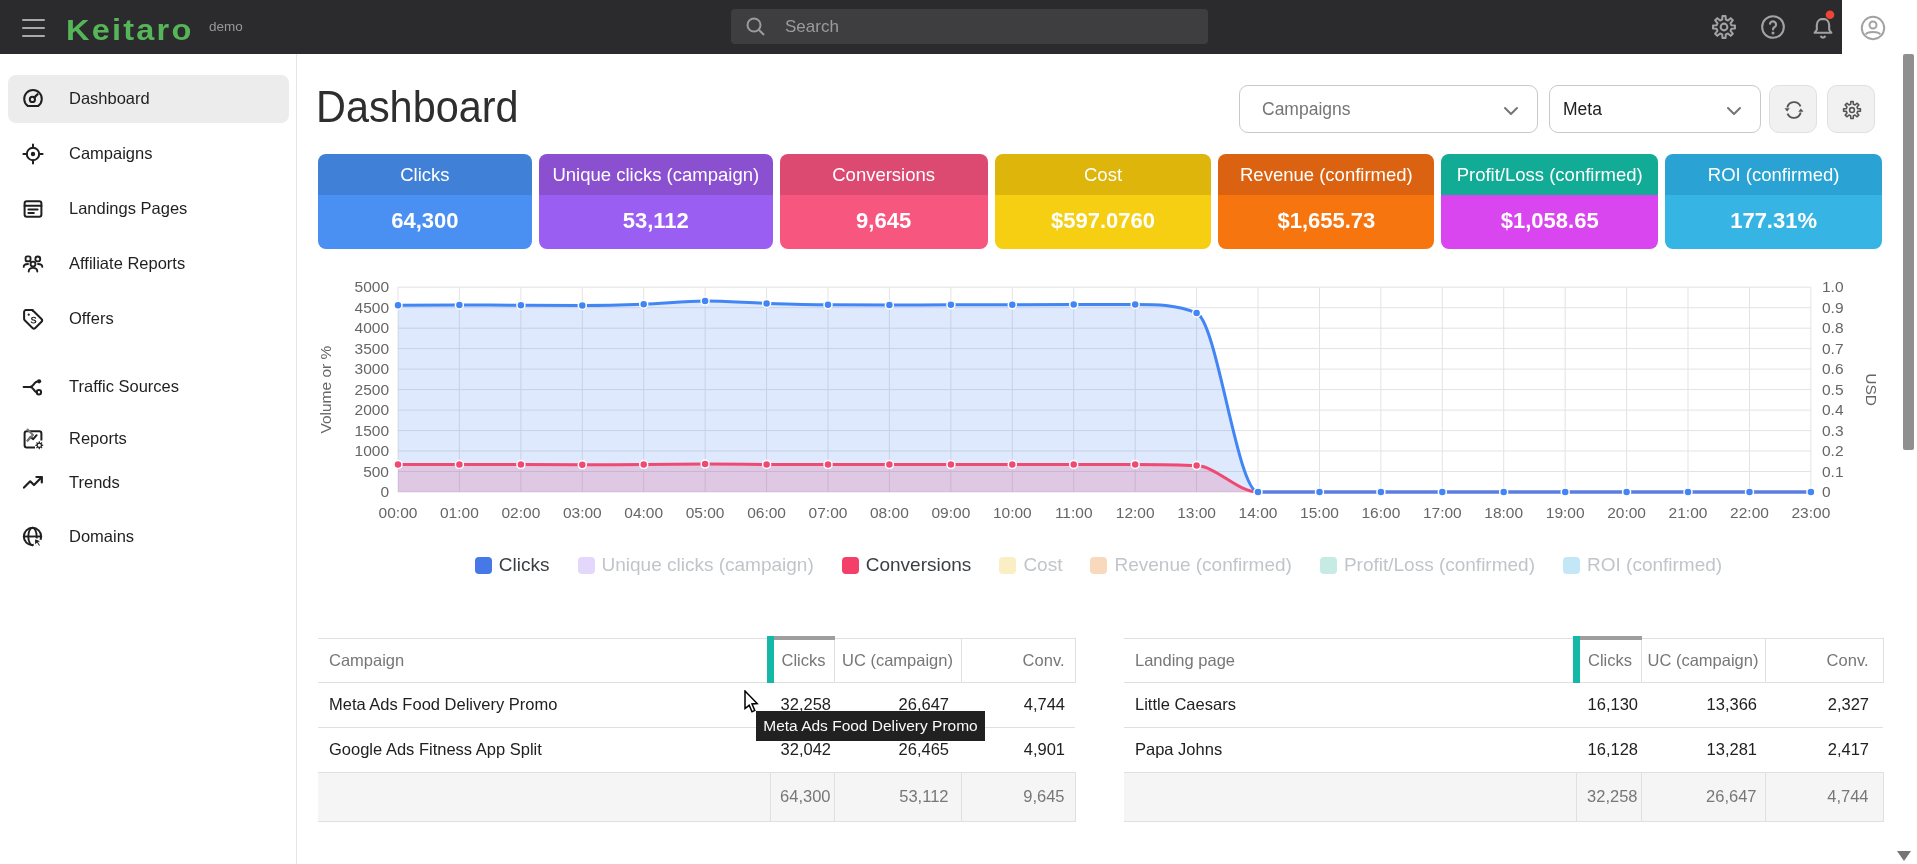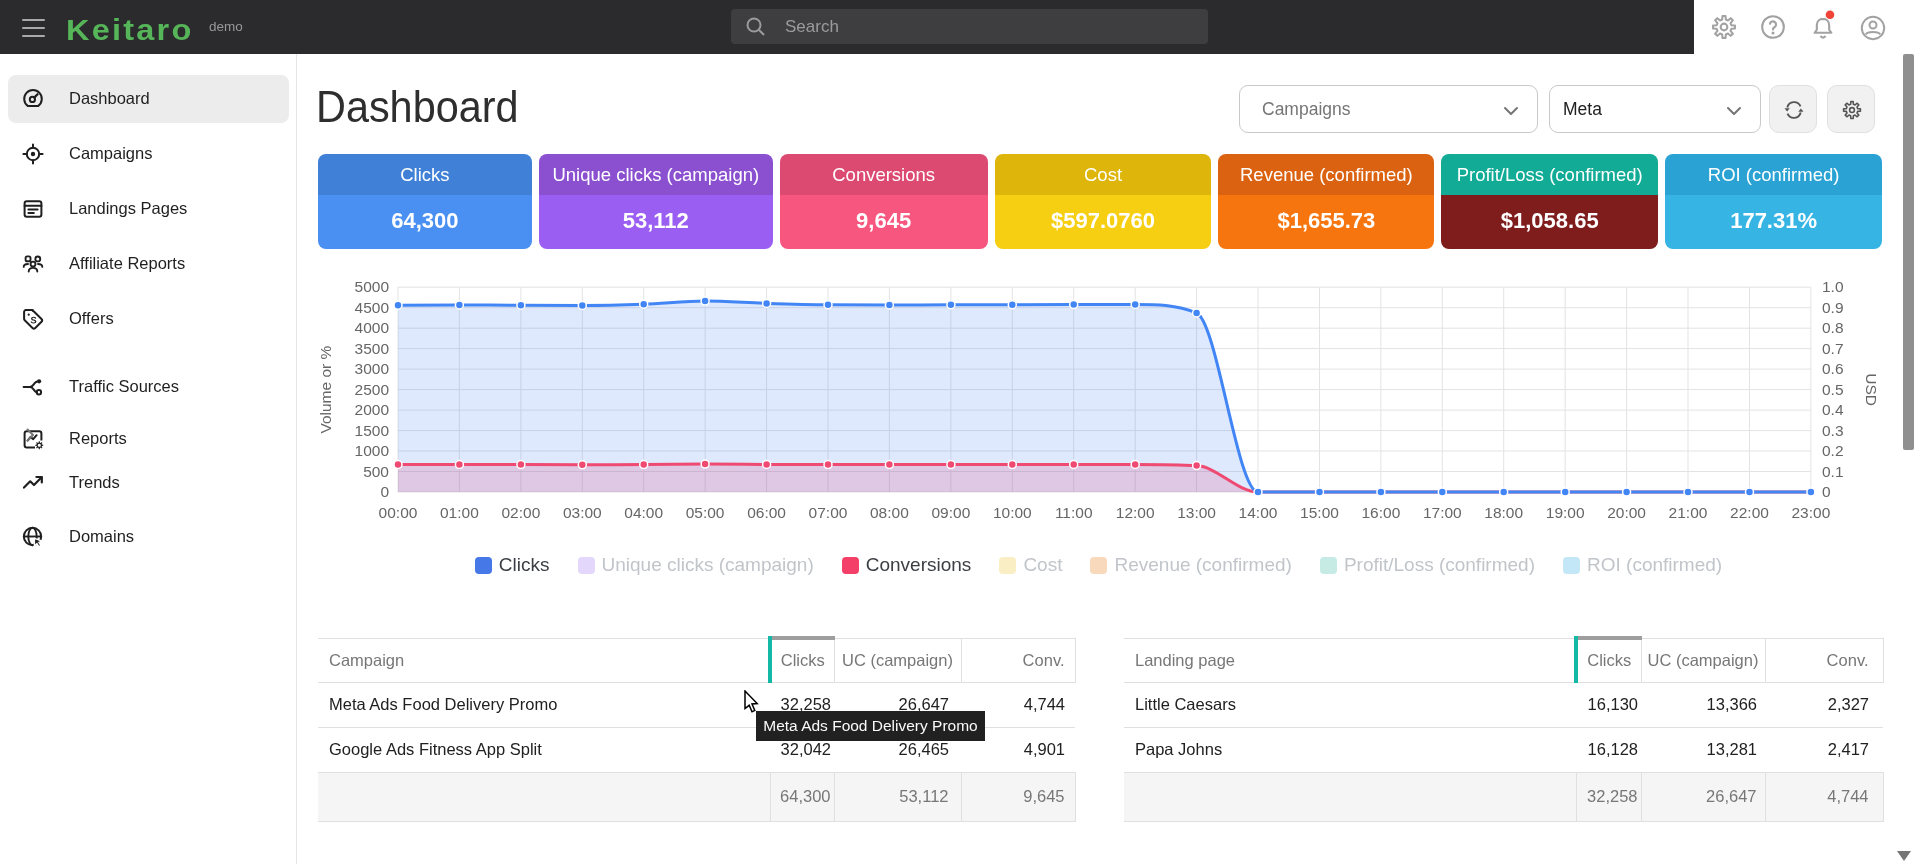--- a/index.html
+++ b/index.html
@@ -1,21 +1,21 @@
 <!DOCTYPE html>
 <html><head>
 <meta charset="utf-8">
 <style>
 * { margin:0; padding:0; box-sizing:border-box; }
 html,body { width:1917px; height:864px; overflow:hidden; background:#fff;
   font-family:"Liberation Sans", sans-serif; }
 #page { position:relative; width:1917px; height:864px; }
 
 
-#topbar { position:absolute; left:0; top:0; width:1694px; height:54px; background:#2b2b2d; }
+#topbar { position:absolute; left:0; top:0; width:1842px; height:54px; background:#2b2b2d; }
 #burger { position:absolute; left:22px; top:19px; width:23px; height:18px; }
 #burger div { height:2.4px; background:#a9a9a9; border-radius:1px; margin-bottom:5.6px; }
 #logo { position:absolute; left:66px; top:13.5px; font-size:29px; font-weight:bold; color:#56b559; letter-spacing:2px; transform:scaleX(1.12); transform-origin:left; }
 #demo { position:absolute; left:209px; top:19px; font-size:13.5px; color:#989898; }
 #search { position:absolute; left:731px; top:9px; width:477px; height:35px; background:#3e3e40; border-radius:4px; }
 #search svg { position:absolute; left:14px; top:7px; }
 #search span { position:absolute; left:54px; top:8px; font-size:17px; color:#9b9b9b; }
 .tbicon { position:absolute; top:14px; }
 
 
@@ -44,21 +44,21 @@
 #legend { position:absolute; left:392px; top:554px; width:1413px; display:flex; justify-content:center; gap:28px; }
 .litem { display:flex; align-items:center; gap:7px; font-size:19px; color:#3b3f44; white-space:nowrap; }
 .litem.off { color:#c1c5ca; }
 .lsq { width:17px; height:17px; border-radius:4px; }
 
 
 .dtable { position:absolute; border-collapse:collapse; table-layout:fixed; font-size:16.5px; }
 .dtable td { height:44px; padding:0; overflow:hidden; white-space:nowrap; }
 .dtable .hrow td { color:#777; border:1px solid #e0e0e0; border-left:none; height:44px; }
 .dtable .hrow td + td { border-left:1px solid #e0e0e0; }
-.dtable .hrow td:first-child { border-right:4px solid #14b8a6; }
+.dtable .hrow td:first-child { border-right:7px solid #14b8a6; }
 .dtable .drow td { color:#212121; border-bottom:1px solid #e0e0e0; height:45px; }
 .dtable .trow td { color:#777; background:#f5f5f5; border:1px solid #e0e0e0; border-left:none; height:49px; }
 .dtable .trow td + td { border-left:1px solid #e0e0e0; }
 .num { text-align:right; }
 .sortbar { border-top:4px solid #9e9e9e !important; }
 
 
 #tooltip { position:absolute; left:756px; top:711px; width:229px; height:30px; background:#212121;
   color:#fafafa; font-size:15.5px; line-height:30px; text-align:center; z-index:5; }
 
@@ -369,21 +369,21 @@
   <div class="card" style="flex-basis:183px">
         <div class="hd" style="background:#ddb50b">Cost</div>
         <div class="vl" style="background:#f6ce12">$597.0760</div>
       </div>
   <div class="card" style="flex-basis:182px">
         <div class="hd" style="background:#db6210">Revenue (confirmed)</div>
         <div class="vl" style="background:#f7750f">$1,655.73</div>
       </div>
   <div class="card" style="flex-basis:183px">
         <div class="hd" style="background:#12ab96">Profit/Loss (confirmed)</div>
-        <div class="vl" style="background:#7f1d1d">$1,058.65</div>
+        <div class="vl" style="background:#d946ef">$1,058.65</div>
       </div>
   <div class="card" style="flex-basis:183px">
         <div class="hd" style="background:#2aa3d4">ROI (confirmed)</div>
         <div class="vl" style="background:#36b5e5">177.31%</div>
       </div>
 </div>
 
 <div id="legend">
   <div class="litem"><div class="lsq" style="background:#4678e8"></div>Clicks</div>
   <div class="litem off"><div class="lsq" style="background:#e3d7fb"></div>Unique clicks (campaign)</div>

